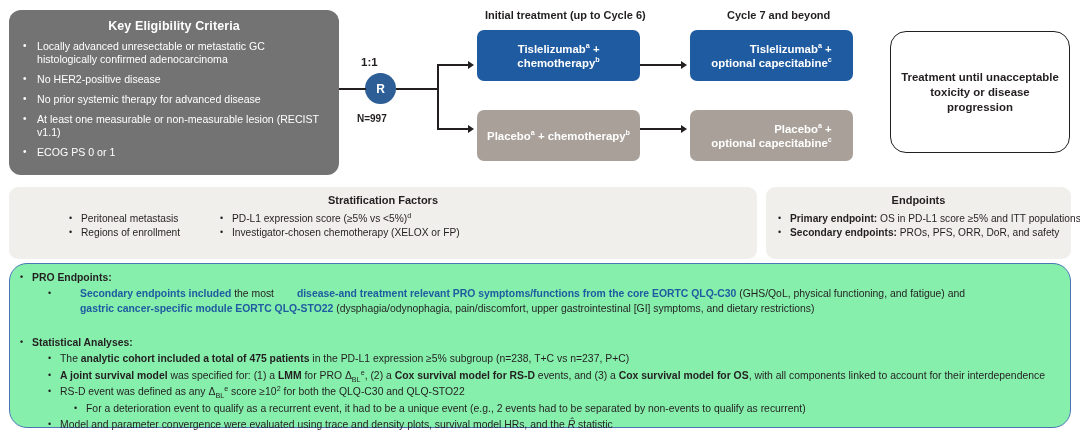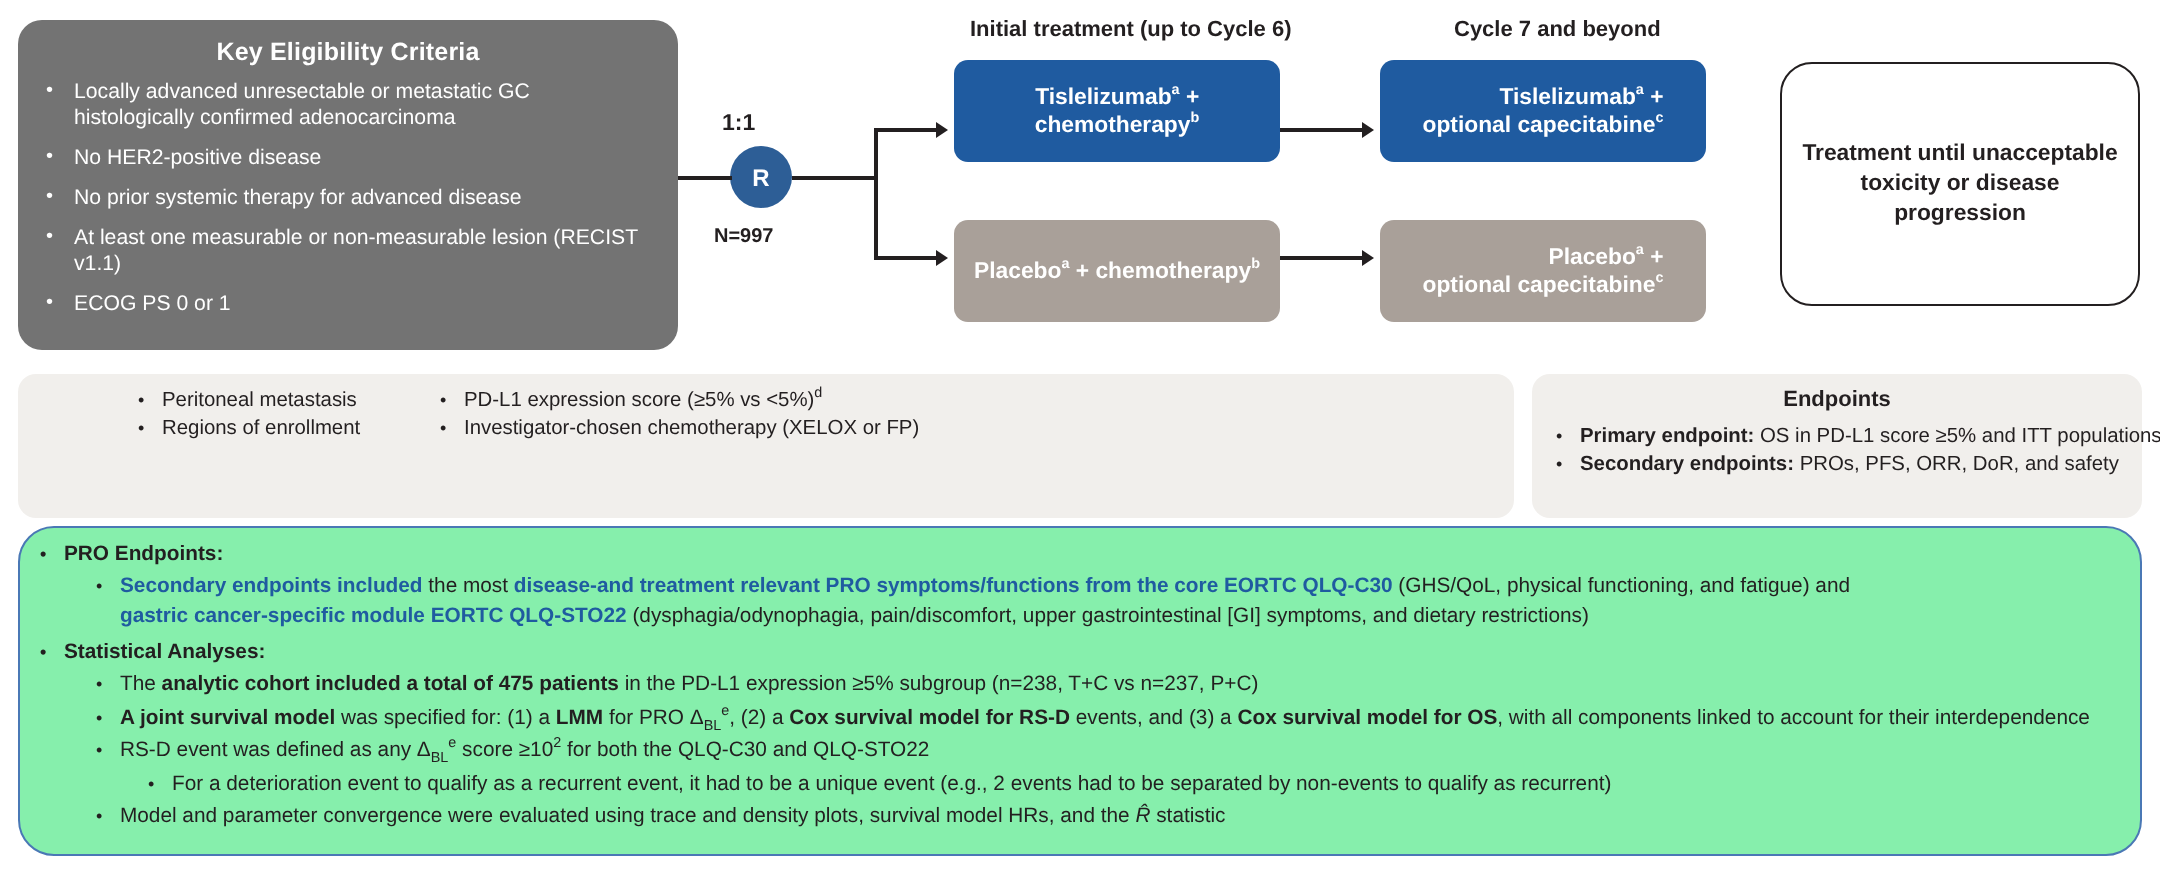--- a/index.html
+++ b/index.html
@@ -93,21 +93,21 @@
     position:absolute;left:9px;top:263px;width:1062px;height:165px;
     border:1.4px solid #4a78b5;border-radius:18px;background:#86efac;
     box-sizing:border-box;padding:6px 10px 4px 8px;
   }
   .b-l1{position:relative;padding-left:14px;font-size:10.4px;line-height:14px;font-weight:bold;margin-top:1px;}
   .b-l1:before{content:"\2022";position:absolute;left:2px;top:-1px;font-size:9px;}
   .b-l2{position:relative;padding-left:42px;font-size:10.4px;line-height:14.5px;margin-top:2px;}
   .b-l2:before{content:"\2022";position:absolute;left:30px;top:-1px;font-size:9px;}
   .b-l3{position:relative;padding-left:68px;font-size:10.4px;line-height:14.5px;margin-top:2px;}
   .b-l3:before{content:"\2022";position:absolute;left:56px;top:-1px;font-size:9px;}
-  .blue-t{color:#1f5ba0;}
+  .blue-t{color:#1f5ba0;margin-left:20px;}
   sup{font-size:7.2px;line-height:0;}
   sub{font-size:7.2px;line-height:0;}
   b{font-weight:bold;}
 </style>
 </head>
 <body>
 
 <div class="stage">
 
   <div class="elig">
@@ -168,20 +168,21 @@
   </div>
 
   <div class="outcome">
     <span>
       <span>Treatment until unacceptable</span><br>
       <span>toxicity or disease progression</span>
     </span>
   </div>
 
   <div class="panel" style="left:9px;top:187px;width:748px;height:72px;">
+    <div class="panel-title">Stratification Factors</div>
     <div class="twocol">
       <ul class="c1">
         <li>Peritoneal metastasis</li>
         <li>Regions of enrollment</li>
       </ul>
       <ul class="c2">
         <li><span>PD-L1 expression score (≥5% vs &lt;5%)</span><sup>d</sup></li>
         <li>Investigator-chosen chemotherapy (XELOX or FP)</li>
       </ul>
     </div>
@@ -197,21 +198,21 @@
 
   <div class="bottom">
 
     <div class="b-l1">PRO Endpoints:</div>
 
     <div class="b-l2">
       <b class="blue-t">Secondary endpoints included</b><span> the most </span><b class="blue-t">disease-and treatment relevant PRO symptoms/functions from the core EORTC QLQ-C30</b><span> (GHS/QoL, physical functioning, and fatigue) and</span><br>
       <b class="blue-t">gastric cancer-specific module EORTC QLQ-STO22</b><span> (dysphagia/odynophagia, pain/discomfort, upper gastrointestinal [GI] symptoms, and dietary restrictions)</span>
     </div>
 
-    <div class="b-l1" style="margin-top:4px;">Statistical Analyses:</div>
+    <div class="b-l1" style="margin-top:20px;">Statistical Analyses:</div>
 
     <div class="b-l2">
       <span>The </span><b>analytic cohort included a total of 475 patients</b><span> in the PD-L1 expression ≥5% subgroup (n=238, T+C vs n=237, P+C)</span>
     </div>
 
     <div class="b-l2">
       <b>A joint survival model</b><span> was specified for: (1) a </span><b>LMM</b><span> for PRO Δ</span><sub>BL</sub><sup>e</sup><span>, (2) a </span><b>Cox survival model for RS-D</b><span> events, and (3) a </span><b>Cox survival model for OS</b><span>, with all components linked to account for their interdependence</span>
     </div>
 
     <div class="b-l2">

